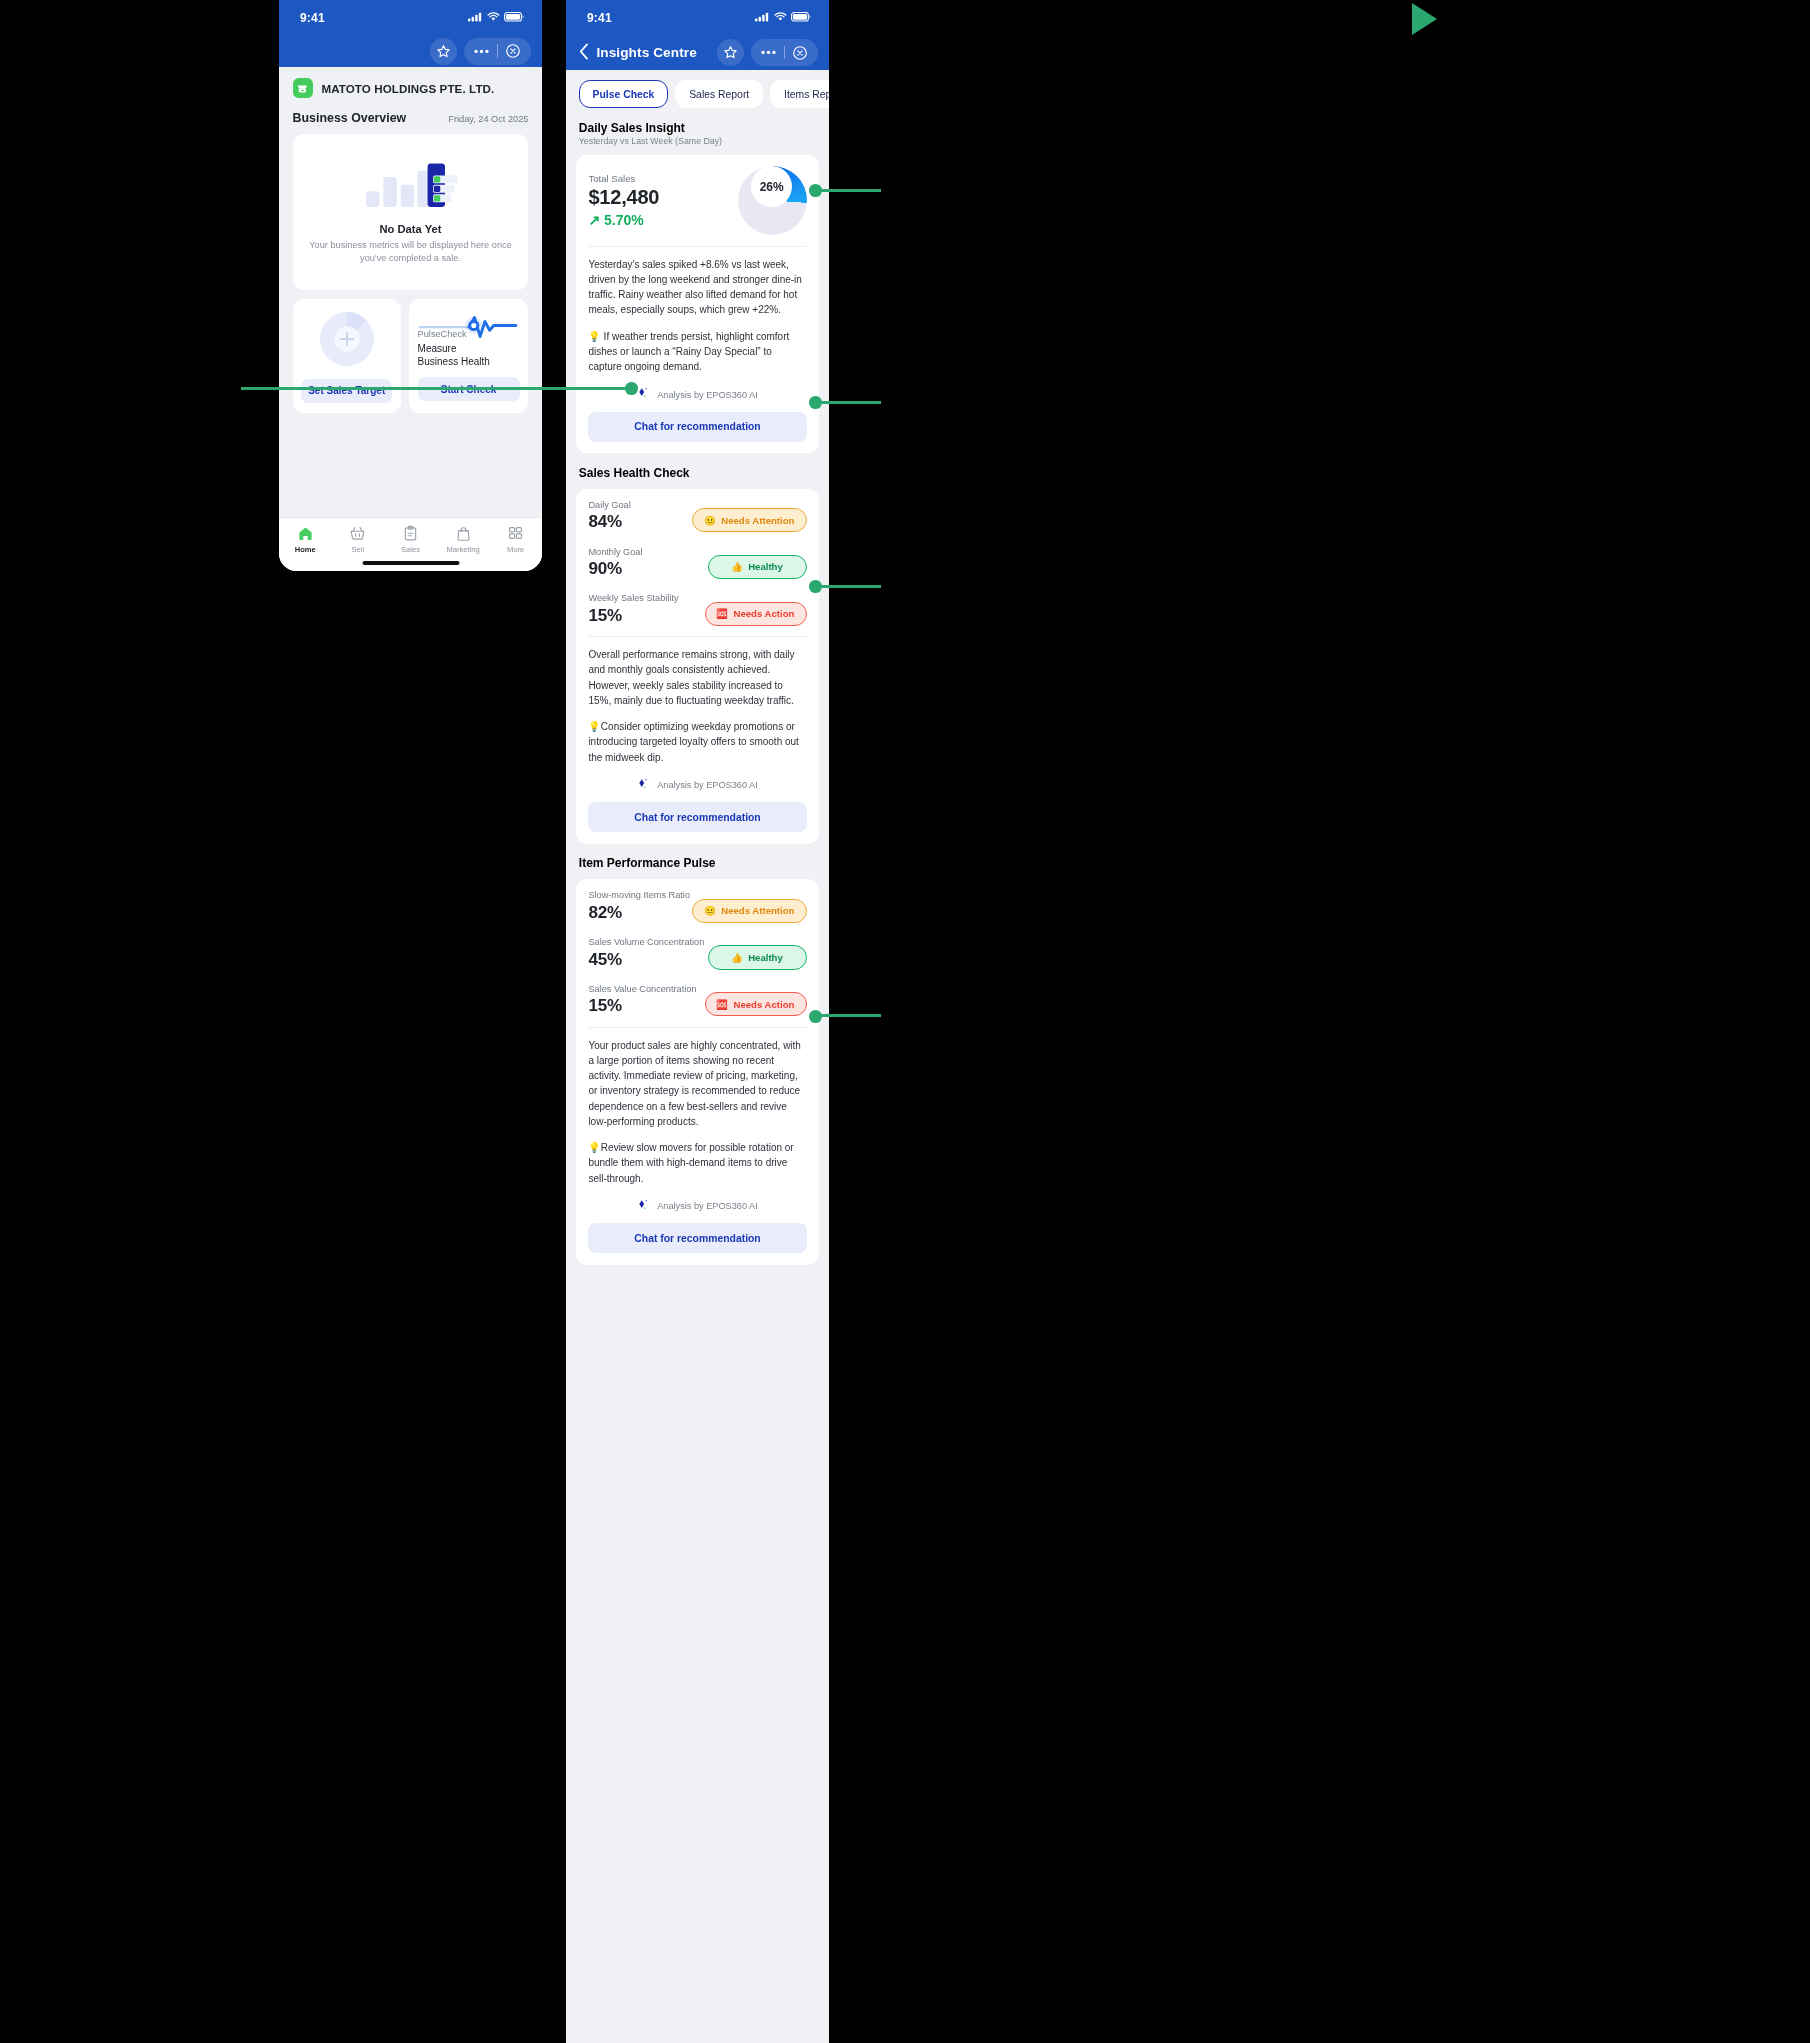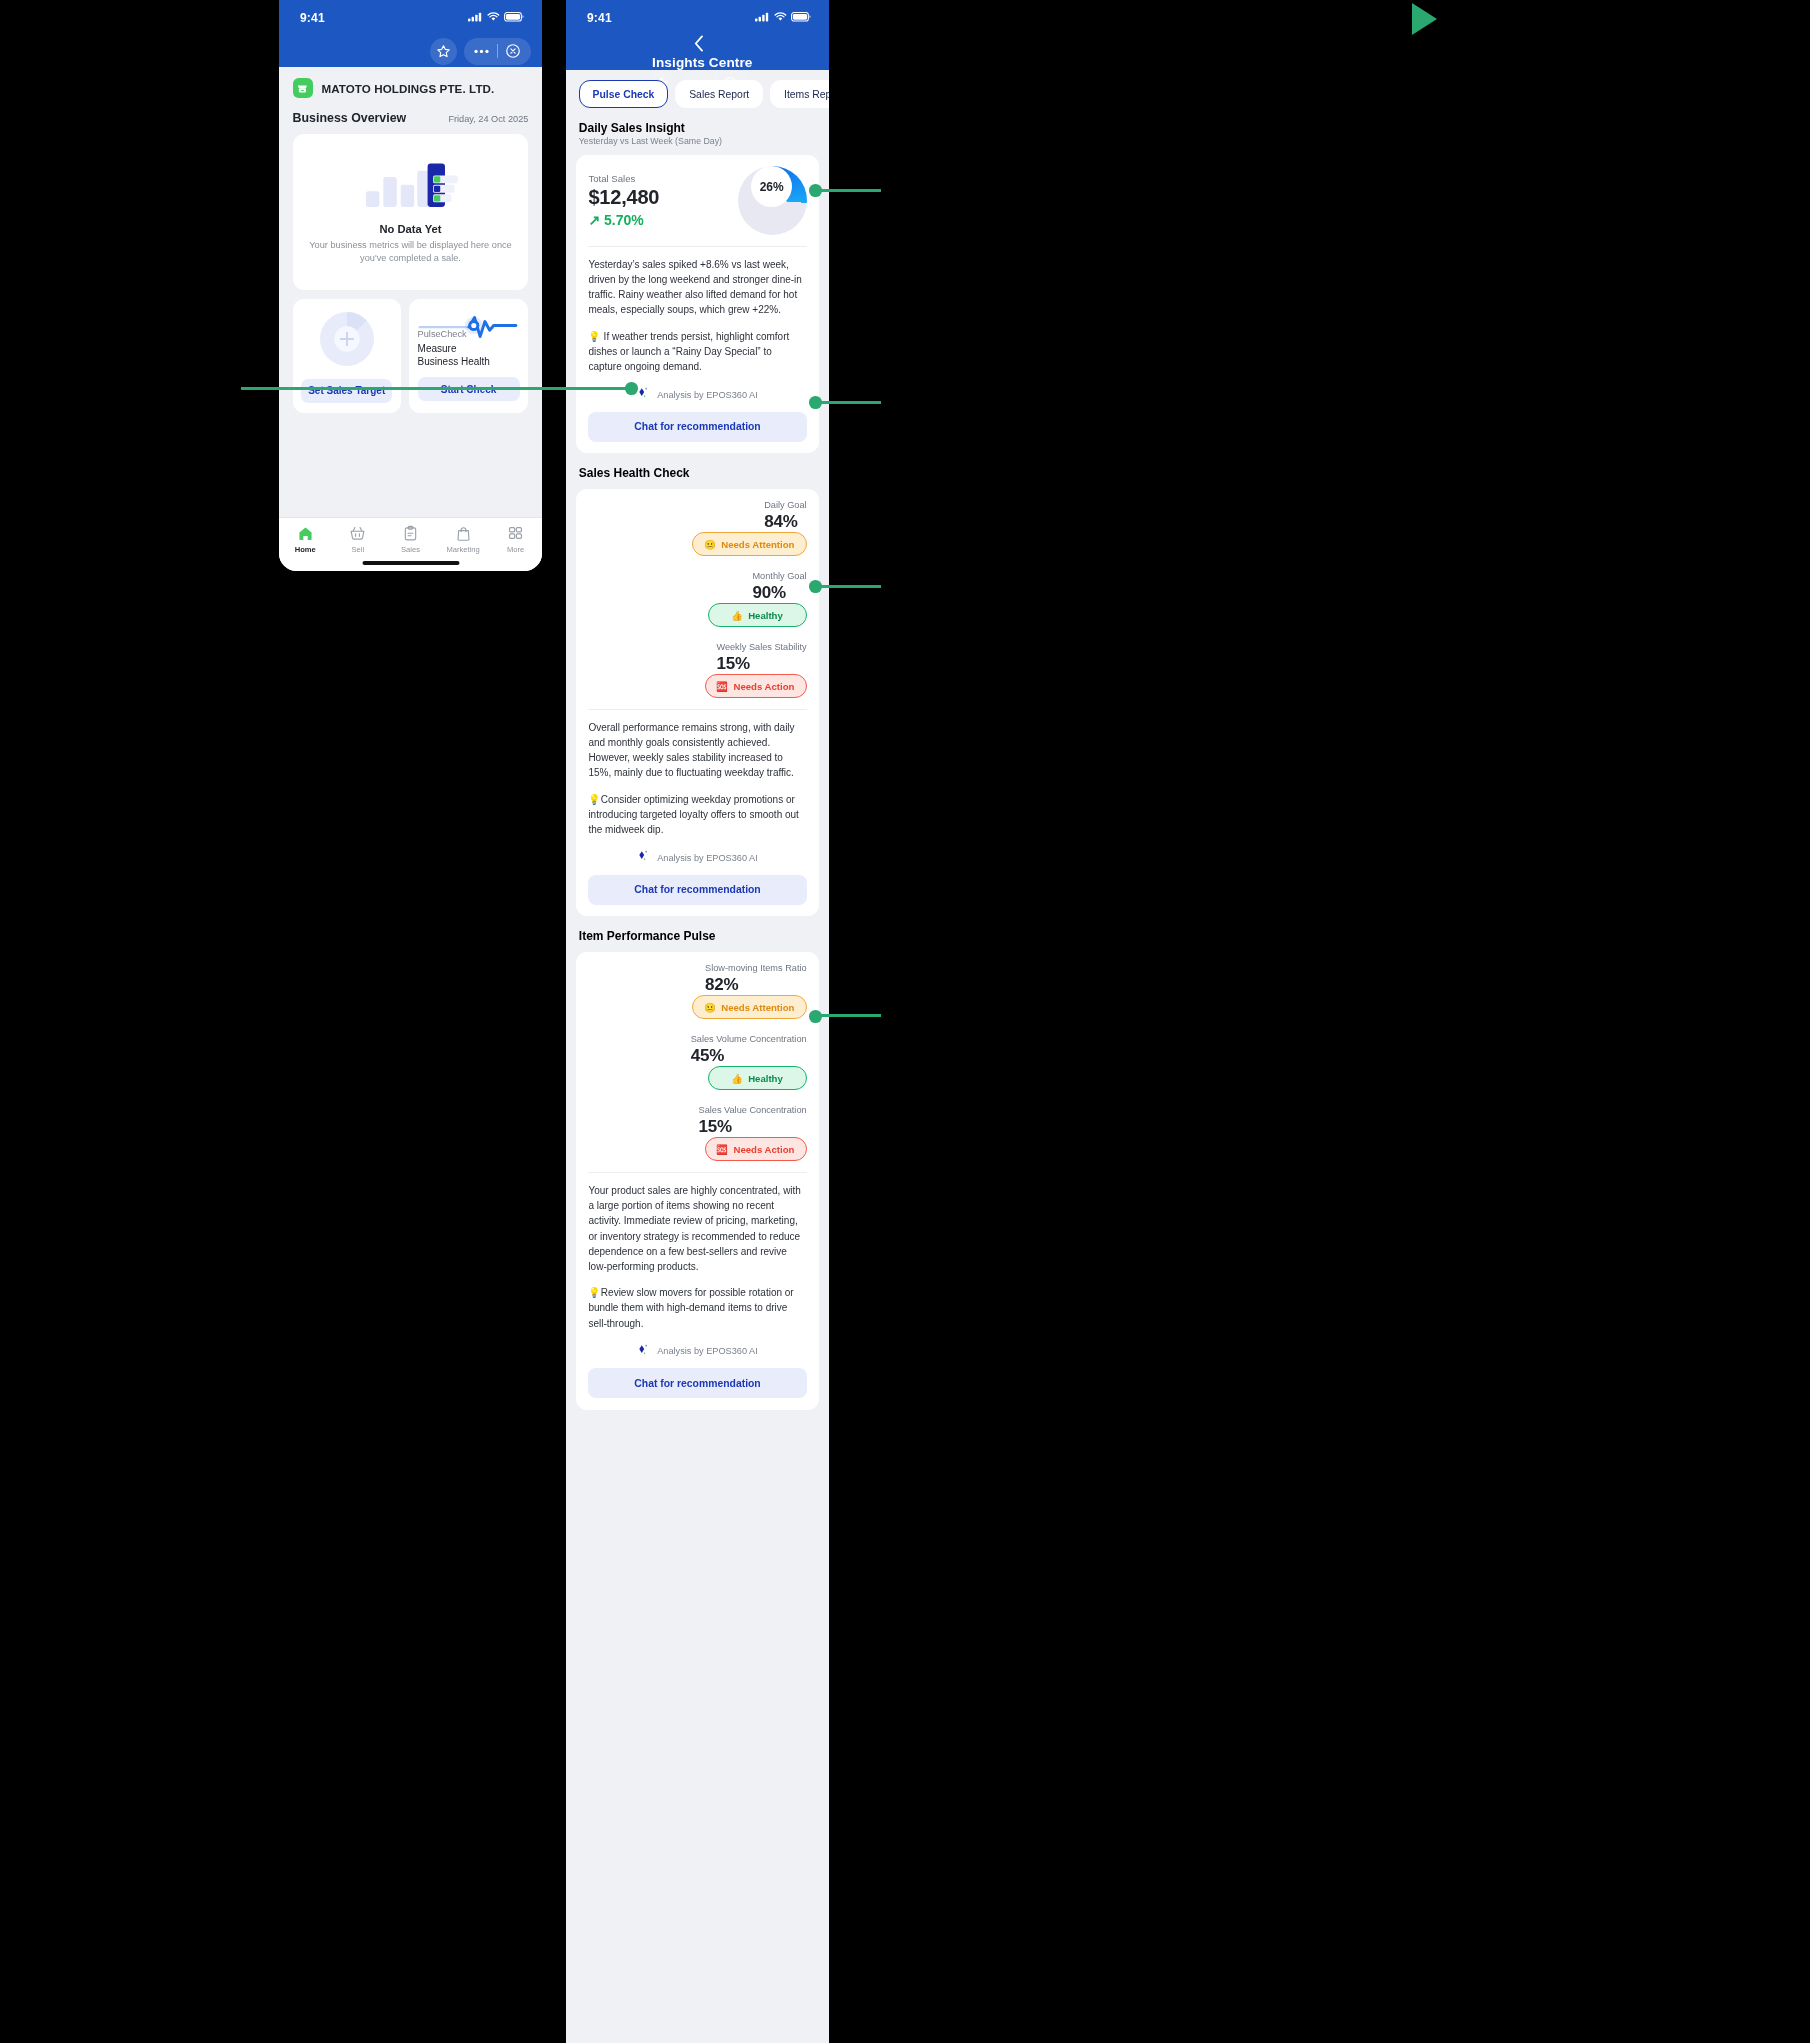--- a/index.html
+++ b/index.html
@@ -27,21 +27,21 @@
     padding: 0 17.6px 0 21px; color: #fff;
   }
   .status-time { font-size: 12px; font-weight: 700; letter-spacing: 0.2px; }
   .status-icons { display: flex; align-items: center; gap: 4.8px; }
 
   
   .navbar {
     background: #1d57c2; color:#fff;
     display:flex; align-items:center; height: 32px; padding: 0 11.2px 0 12.8px;
   }
-  .navbar.tall { height: 35px; flex-direction: column; }
+  .navbar.tall { height: 35px; }
   .nav-title { font-size: 13.6px; font-weight: 600; margin-left: 8px; letter-spacing:0.1px;}
   .nav-spacer { flex: 1; }
   .nav-actions { display:flex; align-items:center; gap: 6.4px; }
   .pill-round {
     width: 27px; height:27px; border-radius: 50%;
     background: rgba(255,255,255,.13);
     display:flex; align-items:center; justify-content:center;
   }
   .pill-wide {
     height: 27px; border-radius: 13.6px;
@@ -124,21 +124,21 @@
   .hr { height:0.8px; background:#ebedf1; margin: 10.4px 0 10.4px 0; }
   .body-text { font-size: 10px; line-height: 1.52; color:#2c3139; }
   .body-text + .body-text { margin-top: 11.2px; }
   .analysis { display:flex; align-items:center; justify-content:center; gap:6.4px; margin-top: 12px; }
   .analysis-label { font-size: 9.2px; color:#7b828d; }
   .chat-btn {
     background:#e9ecfb; border-radius:8px; text-align:center; color:#1b39b5;
     font-weight:700; font-size: 10.4px; padding: 9.6px 0; margin-top: 8.8px;
   }
 
-  .metric-row { display:flex; align-items:flex-end; justify-content:space-between;flex-direction:column; }
+  .metric-row { display:flex; align-items:flex-end; justify-content:space-between; }
   .metric-left { }
   .metric-label { font-size: 9.2px; color:#6e7682; }
   .metric-value { font-size: 17px; font-weight:700; color:#20242b; margin-top: 2.4px; letter-spacing:-0.2px;}
   .metric-row + .metric-row { margin-top: 14.4px; }
 
   .badge {
     display:flex; align-items:center; justify-content:center; gap:4.8px;
     border-radius: 797px; padding: 5.6px 11.2px; font-size: 9.6px; font-weight:700;
     min-width: 99px; border:0.8px solid transparent;
   }

